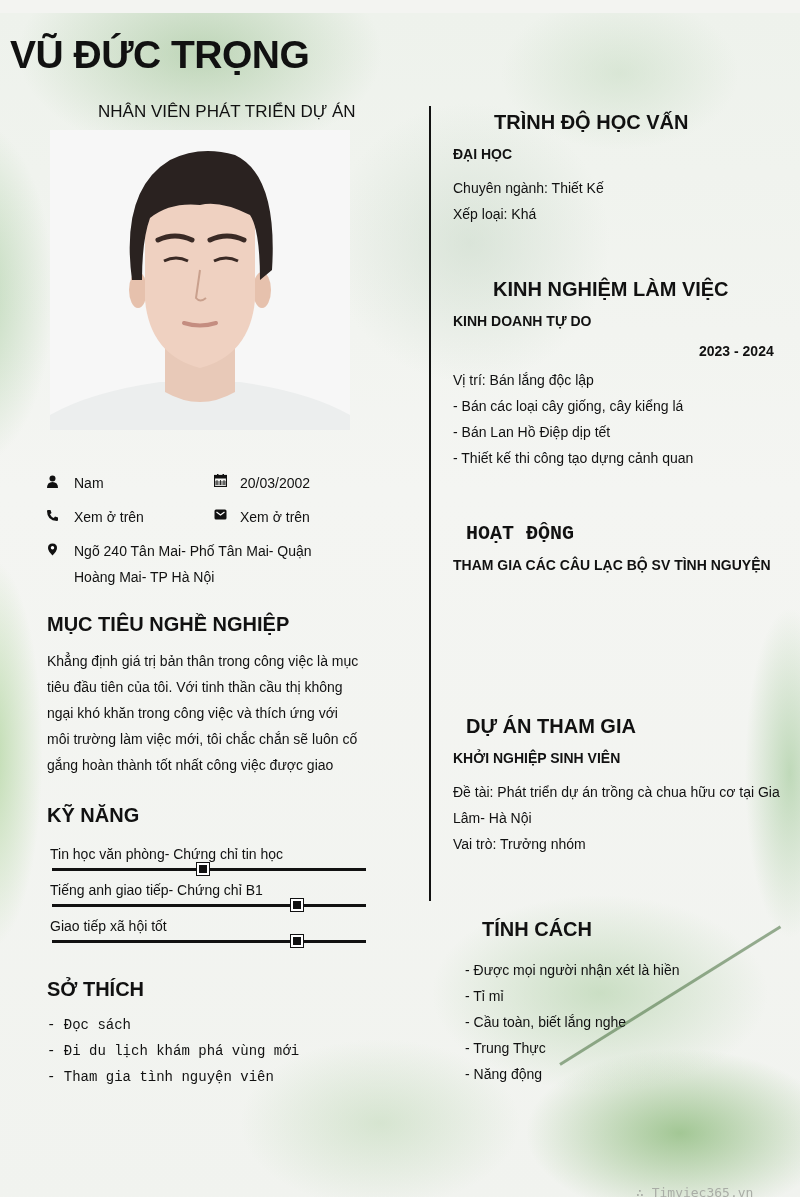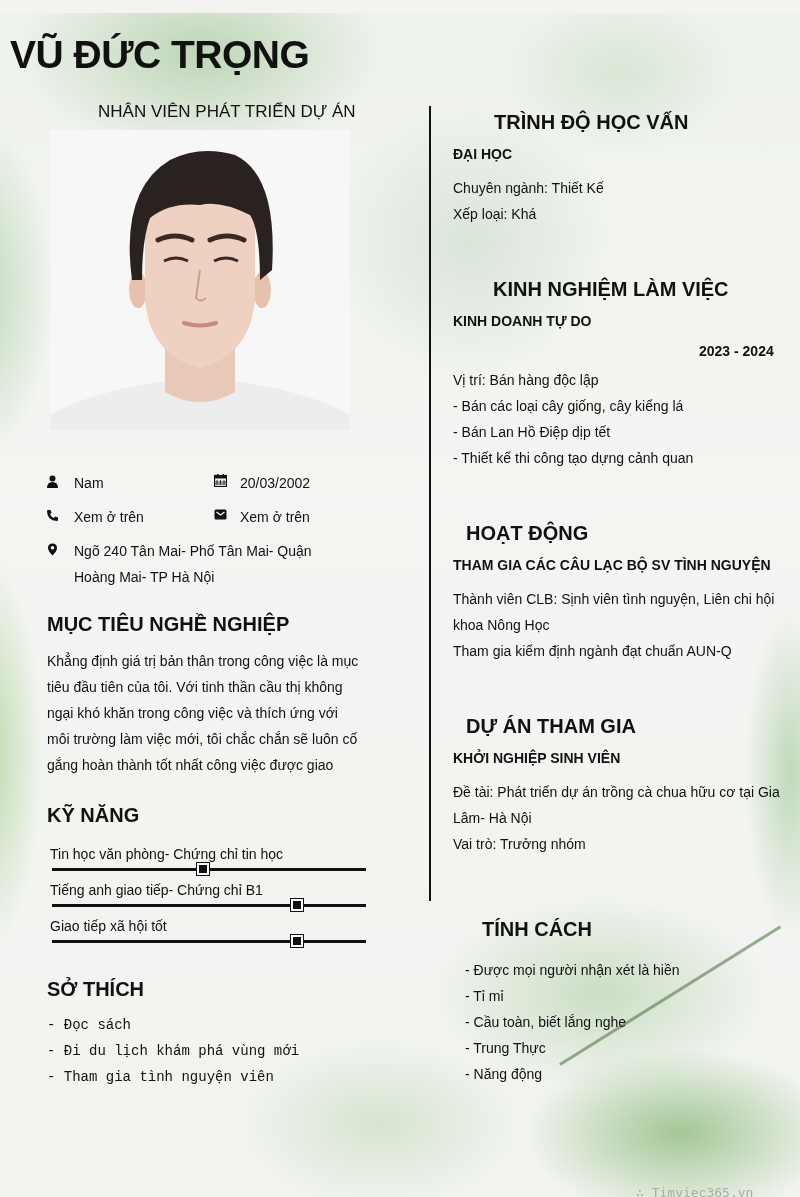--- a/index.html
+++ b/index.html
@@ -185,33 +185,28 @@
 
   <div class="abs sec-title" style="left:494px; top:98px;">TRÌNH ĐỘ HỌC VẤN</div>
   <div class="abs sub-title" style="left:453px; top:133px;">ĐẠI HỌC</div>
   <div class="abs body-text" style="left:453px; top:162px;">Chuyên ngành: Thiết Kế</div>
   <div class="abs body-text" style="left:453px; top:188px;">Xếp loại: Khá</div>
 
   <div class="abs sec-title" style="left:493px; top:265px;">KINH NGHIỆM LÀM VIỆC</div>
   <div class="abs sub-title" style="left:453px; top:300px;">KINH DOANH TỰ DO</div>
   <div class="abs sub-title" style="left:699px; top:330px;">2023 - 2024</div>
   <ul class="abs plain body-text" style="left:453px; top:354px;">
-    <li>Vị trí: Bán hàng độc lập</li>
+    <li>Vị trí: Bán lắng độc lập</li>
     <li>- Bán các loại cây giống, cây kiểng lá</li>
     <li>- Bán Lan Hồ Điệp dịp tết</li>
     <li>- Thiết kế thi công tạo dựng cảnh quan</li>
   </ul>
 
-  <div class="abs sec-title" style="left:466px; top:509px;">HOẠT ĐỘNG</div>
+  <div class="abs sec-title" style="left:466px; top:509px;font-family:Liberation Mono, monospace;">HOẠT ĐỘNG</div>
   <div class="abs sub-title" style="left:453px; top:544px;">THAM GIA CÁC CÂU LẠC BỘ SV TÌNH NGUYỆN</div>
-  <div class="abs body-text" style="left:453px; top:573px; width:328px;">
-    <div class="justify">Thành viên CLB: Sịnh viên tình nguyện, Liên chi hội</div>
-    <div>khoa Nông Học</div>
-    <div>Tham gia kiểm định ngành đạt chuẩn AUN-Q</div>
-  </div>
 
   <div class="abs sec-title" style="left:466px; top:702px;">DỰ ÁN THAM GIA</div>
   <div class="abs sub-title" style="left:453px; top:737px;">KHỞI NGHIỆP SINH VIÊN</div>
   <div class="abs body-text" style="left:453px; top:766px; width:328px;">
     <div class="justify">Đề tài: Phát triển dự án trồng cà chua hữu cơ tại Gia</div>
     <div>Lâm- Hà Nội</div>
     <div>Vai trò: Trưởng nhóm</div>
   </div>
 
   <div class="abs sec-title" style="left:482px; top:905px;text-align:center;">TÍNH CÁCH</div>

